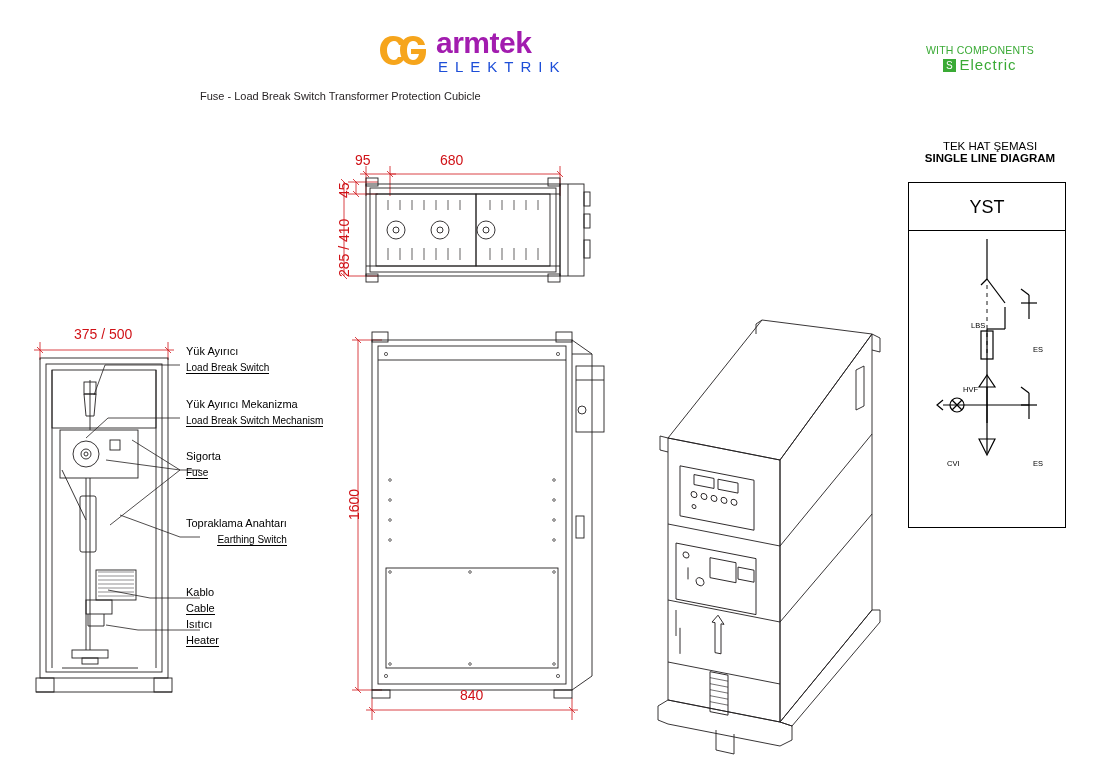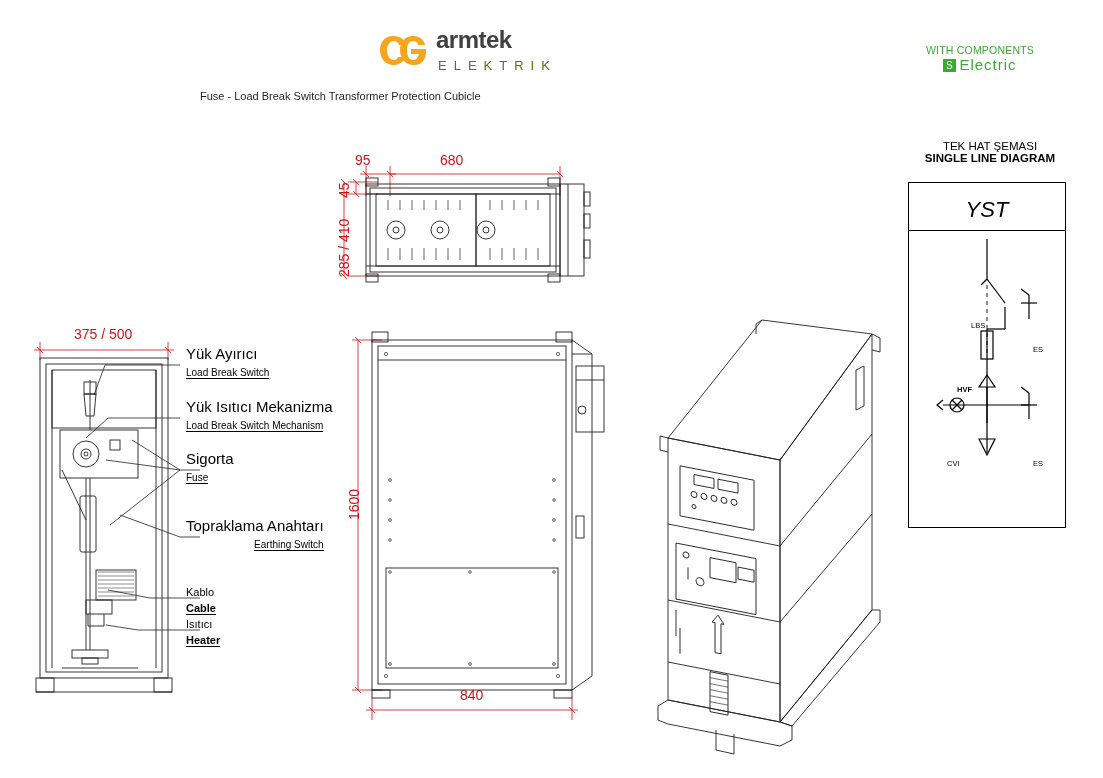--- a/index.html
+++ b/index.html
@@ -17,47 +17,47 @@
   }
   .abs { position: absolute; }
 
   
   #armtek-logo { left: 380px; top: 26px; width: 230px; height: 52px; }
   #armtek-mark {
     position: absolute; left: 0; top: 4px; width: 46px; height: 40px;
   }
   #armtek-wordmark {
     position: absolute; left: 56px; top: 0px;
-    font-size: 24px; font-weight: bold; letter-spacing: -0.5px;
-    color: #404040;
+    font-size: 30px; font-weight: bold; letter-spacing: -0.5px;
+    color: #a21caf;
   }
   #armtek-sub {
     position: absolute; left: 58px; top: 32px;
-    font-size: 13px; letter-spacing: 7px; color: #4d7c0f;
+    font-size: 15px; letter-spacing: 7px; color: #1d4ed8;
   }
 
   #title-block { left: 200px; top: 86px; width: 560px; }
   #title-tr { font-size: 16.5px; color: #231f20; line-height: 21px; }
   #title-en { font-size: 11px; color: #231f20; line-height: 21px; }
 
   
   #schneider-block { left: 905px; top: 44px; width: 150px; text-align: center; }
   #sch-with { font-size: 10.5px; font-weight: normal; color: #3aaa35; letter-spacing: 0.2px; }
   #sch-name { font-size: 25px; font-weight: bold; color: #3aaa35; line-height: 26px; letter-spacing: -0.5px; }
   #sch-elec { font-size: 15px; color: #3aaa35; letter-spacing: 1px; }
   #sch-elec .gbar { display:inline-block; width: 13px; height: 13px; background:#3aaa35; color:#fff; font-size:10px; line-height:13px; text-align:center; margin-right:3px; vertical-align: 1px;}
 
   
-  .lbl { font-size: 15px; color: #000; white-space: nowrap; }
+  .lbl { font-size: 11px; color: #000; white-space: nowrap; }
   .lbl-u { font-size: 10px; color: #000; white-space: nowrap; border-bottom: 1px solid #000; display: inline-block; }
   .lbl-b { font-size: 11px; color: #000; white-space: nowrap; font-weight: normal; }
-  .lbl-bu { font-size: 11px; color: #000; white-space: nowrap; font-weight: bold; border-bottom: 1.3px solid #000; display: inline-block; }
+  .lbl-bu { font-size: 11px; color: #000; white-space: nowrap; font-weight: normal; border-bottom: 1.3px solid #000; display: inline-block; }
   .dim { font-size: 14px; color: #d01217; white-space: nowrap; }
   .sld-t { font-size: 11.5px; color: #000; text-align: center; white-space: nowrap; }
-  .sld-title { font-size: 22px; color: #000; text-align: center; font-style: italic; }
+  .sld-title { font-size: 18px; color: #000; text-align: center; }
   .sld-sm { font-size: 7.5px; color: #000; white-space: nowrap; }
 
   svg { display: block; overflow: visible; }
 </style>
 </head>
 <body>
 
 <div class="abs" id="armtek-logo">
   <svg id="armtek-mark" viewBox="0 0 46 40">
     <path d="M13 6 C4 6 0 13 0 20 C0 29 6 35 14 35 C20 35 24 31 25 27 L18 27 C17 29 16 30 14 30 C10 30 7 26 7 20 C7 15 10 11 14 11 C17 11 18 13 19 15 L26 15 C25 10 21 6 13 6 Z" fill="#f6a51c"></path>
@@ -248,21 +248,21 @@
       <line x1="58" y1="290" x2="120" y2="290"></line>
     </g>
   </svg>
 </div>
 
 <div class="abs" style="left:186px; top:345px;">
   <div class="lbl">Yük Ayırıcı</div>
   <div class="lbl-u">Load Break Switch</div>
 </div>
 <div class="abs" style="left:186px; top:398px;">
-  <div class="lbl">Yük Isıtıcı Mekanizma</div>
+  <div class="lbl">Yük Ayırıcı Mekanizma</div>
   <div class="lbl-u">Load Break Switch Mechanism</div>
 </div>
 <div class="abs" style="left:186px; top:450px;">
   <div class="lbl">Sigorta</div>
   <div class="lbl-u">Fuse</div>
 </div>
 <div class="abs" style="left:186px; top:517px;text-align:right;">
   <div class="lbl">Topraklama Anahtarı</div>
   <div class="lbl-u">Earthing Switch</div>
 </div>
@@ -449,16 +449,16 @@
       <path d="M120 160 L112 154"></path>
       <line x1="78" y1="172" x2="120" y2="172"></line>
 
       <line x1="78" y1="190" x2="78" y2="220"></line>
       <path d="M70 206 L78 222 L86 206 Z" fill="none"></path>
     </g>
   </svg>
 
   <div class="abs sld-sm" style="left:62px; top:138px;">LBS</div>
   <div class="abs sld-sm" style="left:124px; top:162px;">ES</div>
-  <div class="abs sld-sm" style="left:48px; top:202px;font-weight:bold;">HVF</div>
+  <div class="abs sld-sm" style="left:54px; top:202px;">HVF</div>
   <div class="abs sld-sm" style="left:38px; top:276px;">CVI</div>
   <div class="abs sld-sm" style="left:124px; top:276px;">ES</div>
 </div>
 
 </body></html>

